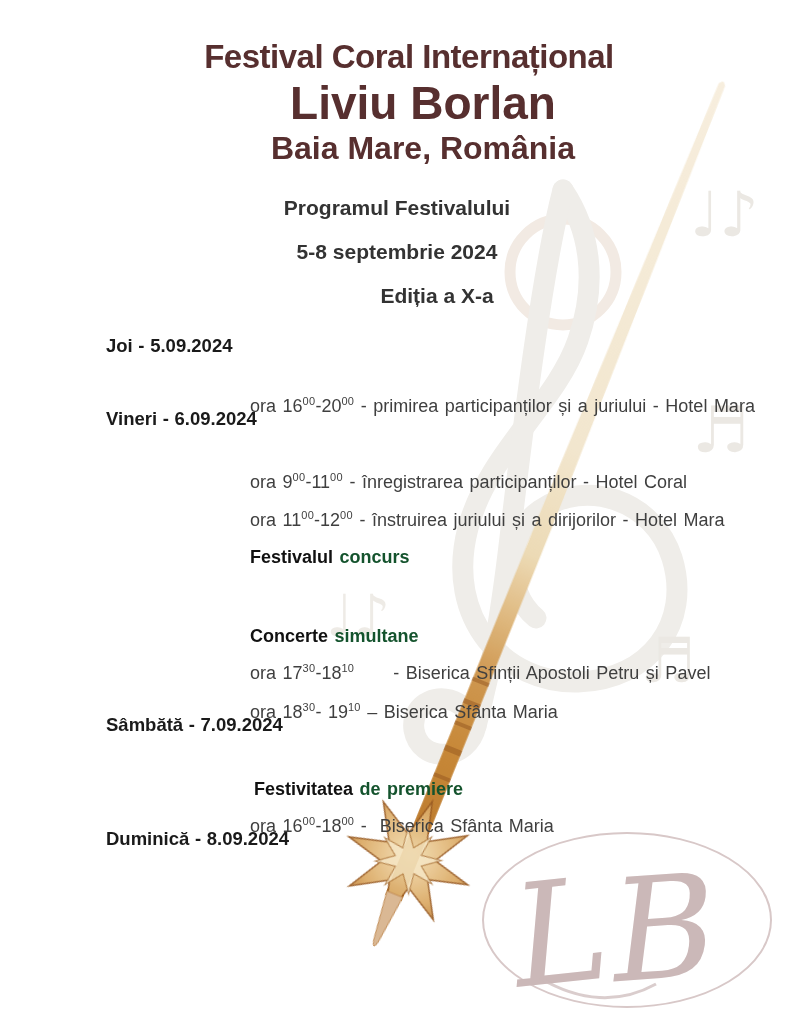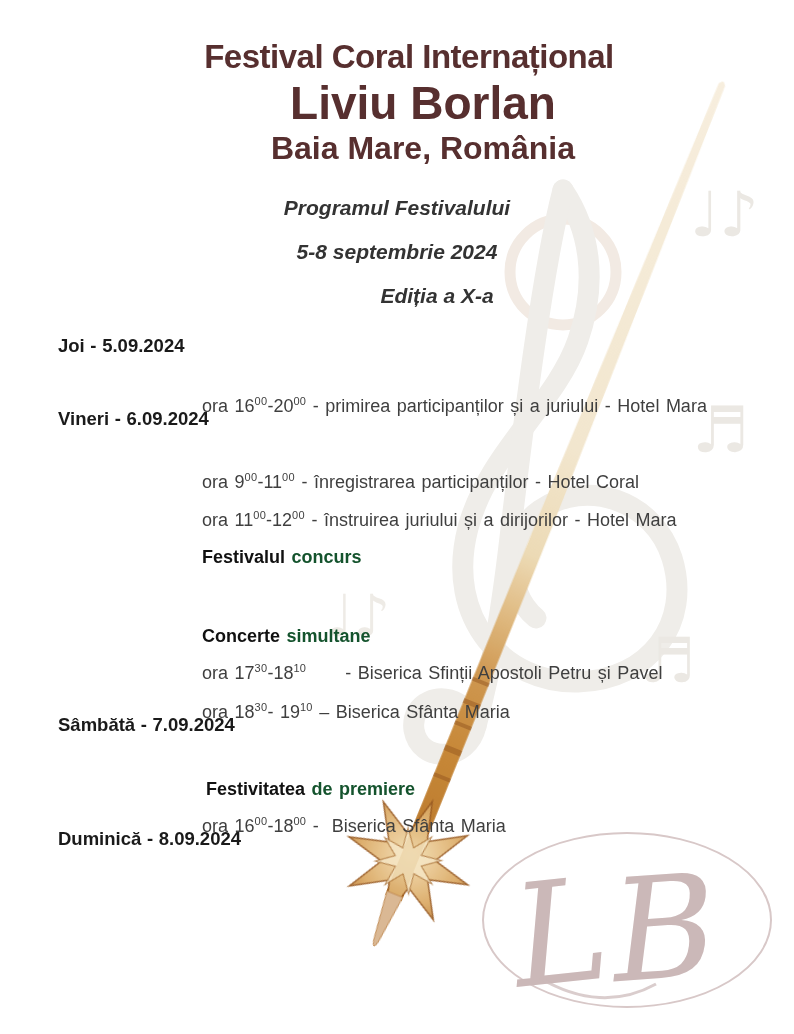--- a/index.html
+++ b/index.html
@@ -8,24 +8,24 @@
     overflow:hidden;font-family:"Liberation Sans",sans-serif;
   }
   .bg{position:absolute;left:0;top:0;width:794px;height:1034px;}
   .content{position:absolute;left:0;top:0;width:794px;height:1034px;}
   .header{position:absolute;top:36px;left:12px;width:100%;text-align:center;
           color:#572f2f;font-weight:bold;}
   .h1{font-size:33px;line-height:42px;letter-spacing:-0.5px;}
   .h2{font-size:46px;line-height:50px;transform:translateX(14px);}
   .h3{font-size:32px;line-height:40px;transform:translateX(14px);}
   .sub{position:absolute;left:0;width:100%;text-align:center;
-       font-weight:bold;color:#333333;font-size:21px;font-style:italic;}
+       font-weight:bold;color:#333333;font-size:21px;}
   .sub1{top:196px;} .sub2{top:240px;} .sub3{top:284px;margin-left:40px;}
   .row{position:absolute;white-space:pre;font-size:18px;color:#3f3f3f;
-       word-spacing:1.5px;line-height:24px;}
+       word-spacing:1.5px;line-height:24px;margin-left:48px;}
   .day{left:58px;font-weight:bold;color:#1a1a1a;font-size:18.5px;word-spacing:0.5px;}
   .section{left:163px;font-weight:bold;font-size:18px;}
   .section .strong{color:#111111;}
   .section .rest2{color:#14532d;}
   .event{left:163px;}
   .sup{font-size:11px;position:relative;top:-7px;letter-spacing:0.3px;}
 </style>
 </head>
 <body>
 

